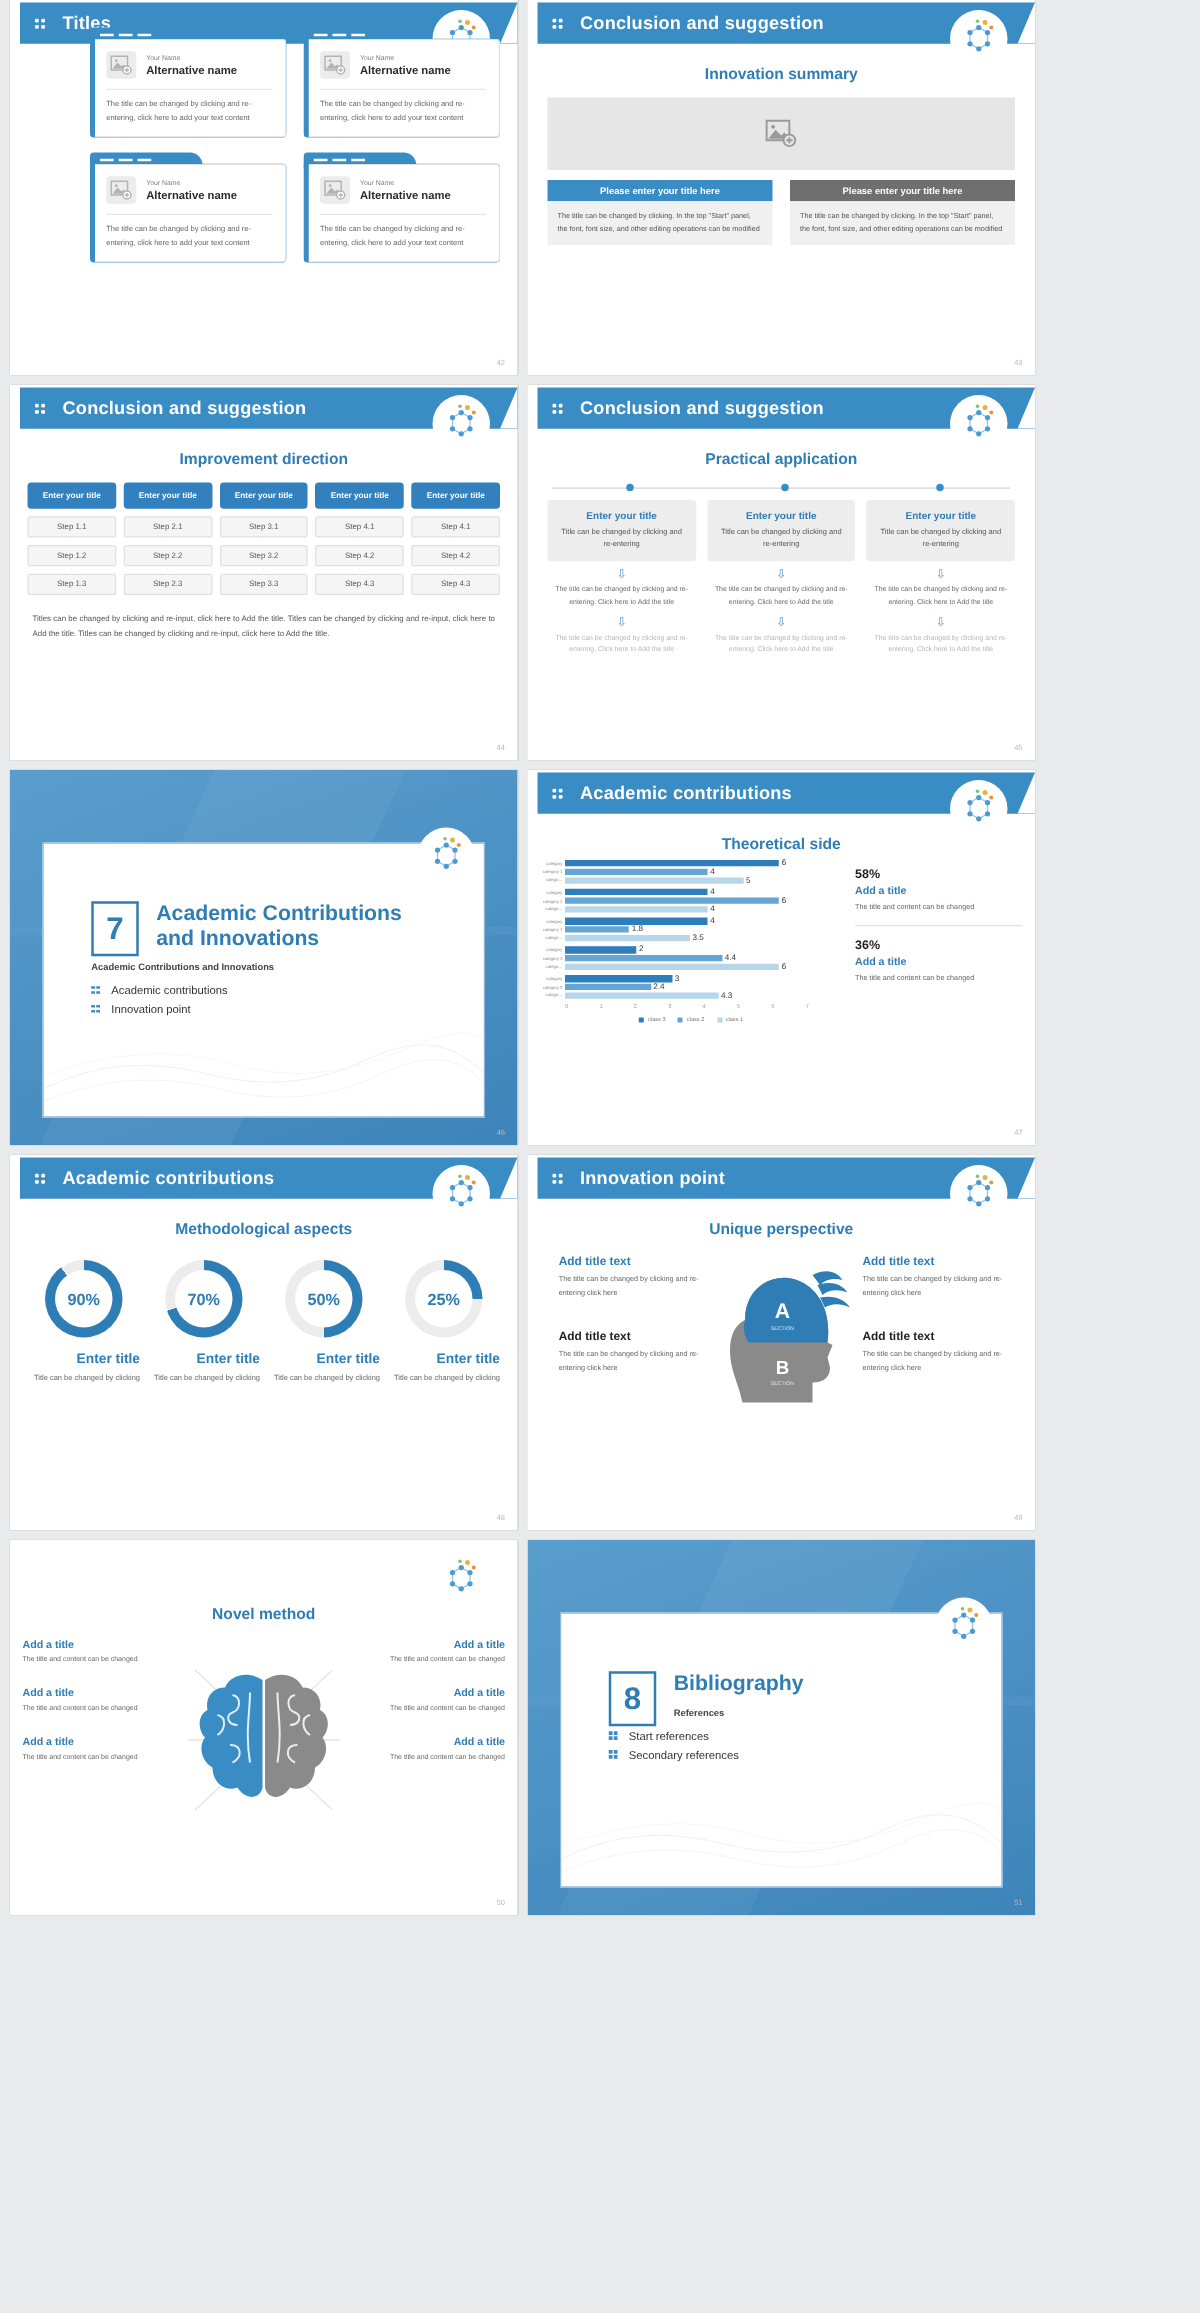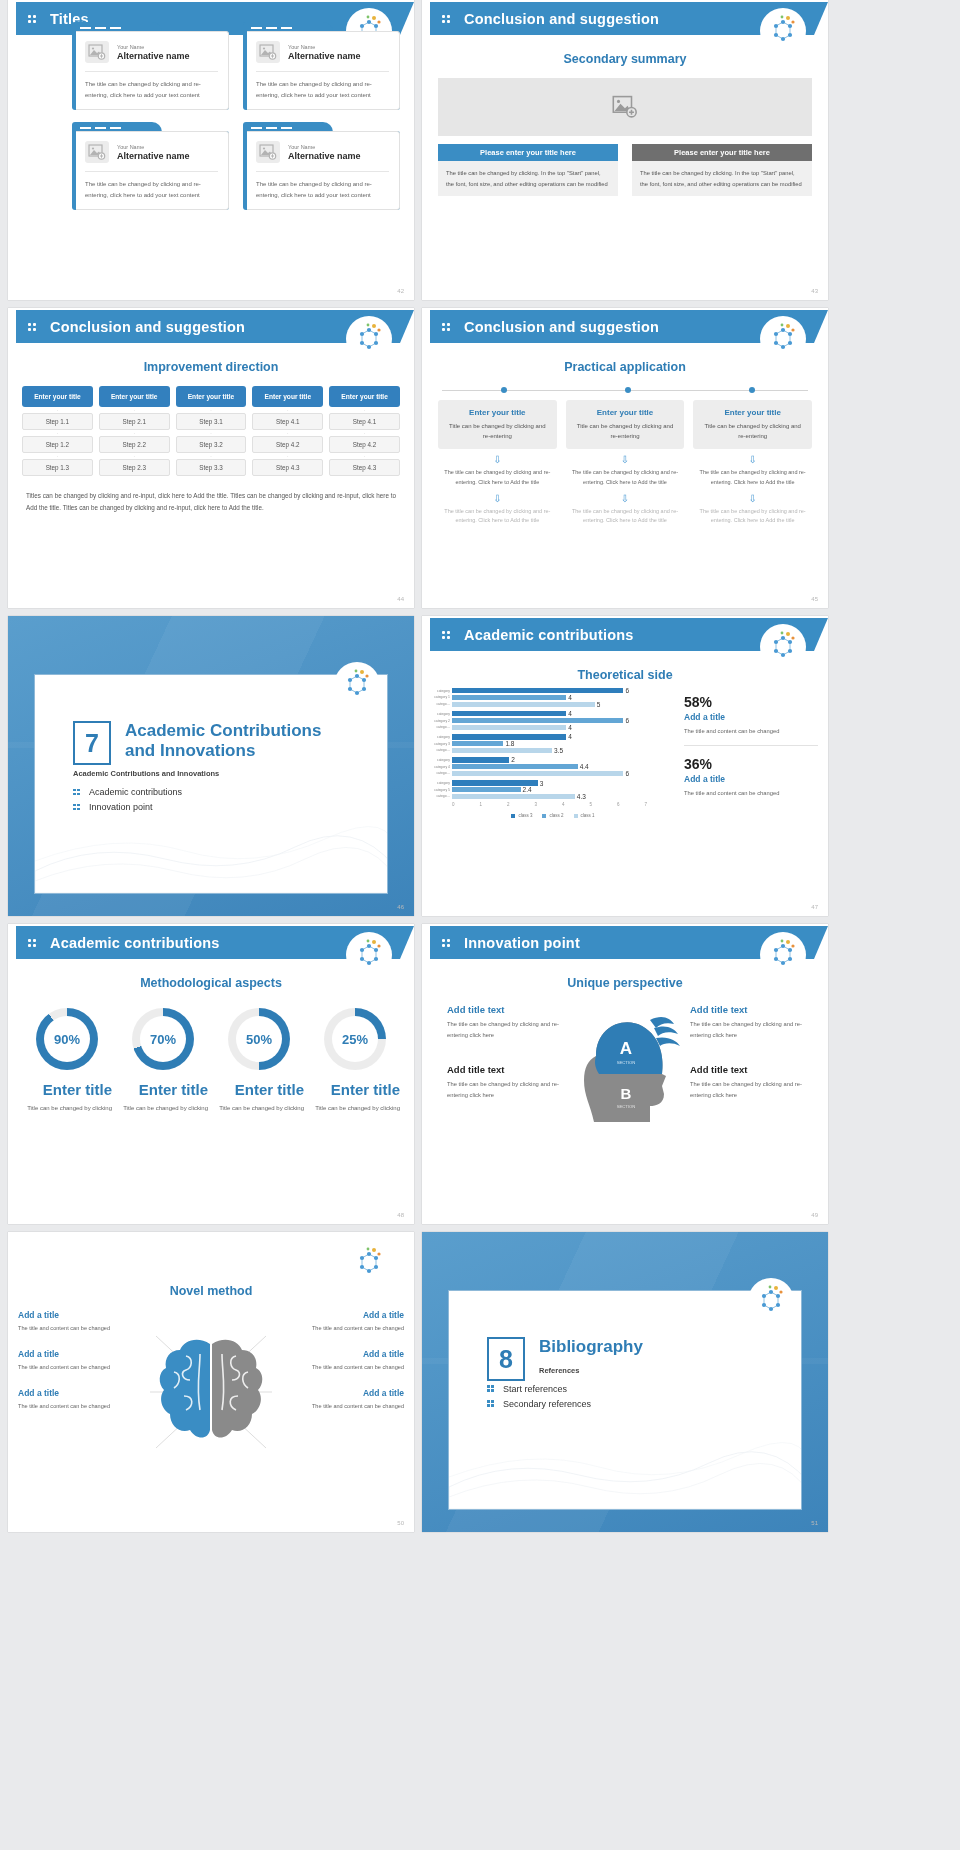--- a/index.html
+++ b/index.html
@@ -123,36 +123,36 @@
             overflow:hidden; white-space:nowrap; }
   .barline { flex:1; display:flex; align-items:center; gap:2px; }
   .bar { height:5.2px; }
   .bval { font-size:6.5px; color:#333; }
   .axis { display:flex; margin:3px 0 0 18px; }
   .axis span { flex:1; font-size:4.5px; color:#9a9a9a; text-align:left; }
   .legend { display:flex; justify-content:center; gap:10px; margin-top:6px; }
   .legend div { display:flex; align-items:center; gap:3px; font-size:4.5px; color:#777; }
   .legend i { width:4px; height:4px; display:inline-block; }
   .side { flex:1; padding-left:6px; padding-top:6px; }
-  .sbig { font-size:14px; font-weight:bold; color:#1f1f1f; }
+  .sbig { font-size:10px; font-weight:bold; color:#1f1f1f; }
   .stitle { color:#2f7db5; font-size:8.5px; font-weight:bold; margin-top:2px; }
   .sdesc { font-size:5.8px; color:#666; line-height:1.8; margin-top:4px; }
   .sline { height:1px; background:#e2e2e2; margin:9px 0 10px; }
 
   
   .donuts { display:grid; grid-template-columns:repeat(4,1fr); margin:18px 14px 0;
             gap:0 6px; }
   .dcell { text-align:right; }
   .ring { width:62px; height:62px; margin:0 auto; border-radius:50%;
           display:flex; align-items:center; justify-content:center; position:relative; }
   .ring::after{ content:""; position:absolute; width:46px; height:46px;
           background:#fff; border-radius:50%; }
   .ring span { position:relative; z-index:2; font-size:13px; font-weight:bold;
           color:#2f7db5; }
-  .dlabel { color:#2f7db5; font-size:15px; font-weight:bold; margin-top:11px; }
+  .dlabel { color:#2f7db5; font-size:11px; font-weight:bold; margin-top:11px; }
   .ddesc { font-size:6px; color:#666; line-height:1.8; margin-top:5px; }
 
   
   .headgrid { display:grid; grid-template-columns:1fr 118px 1fr; margin:14px 25px 0;
               gap:0 6px; align-items:start; }
   .hcell .t { color:#2f7db5; font-size:9.5px; font-weight:bold; }
   .hcell .t.dark { color:#1f1f1f; }
   .hcell .s { font-size:5.8px; color:#666; line-height:1.85; margin-top:4px; }
   .hcell.r { text-align:left; }
   .hcell.l { text-align:left; }
@@ -331,21 +331,21 @@
         <circle cx="24" cy="21" r="2.1" fill="#4a9ad4"></circle>
           <circle cx="17" cy="25" r="2.1" fill="#4a9ad4"></circle>
         <circle cx="10" cy="21" r="2.1" fill="#4a9ad4"></circle>
           <circle cx="10" cy="12" r="2.1" fill="#4a9ad4"></circle>
         <circle cx="22" cy="4" r="2" fill="#e8b33c"></circle>
           <circle cx="27" cy="8" r="1.6" fill="#e8913c"></circle>
         <circle cx="16" cy="3" r="1.4" fill="#7ec36a"></circle>
       </svg>
     </div>
 
-    <div class="sect">Secondary summary</div>
+    <div class="sect">Innovation summary</div>
     <div class="bigimg">
       <svg width="26" height="24" viewBox="0 0 20 18">
           <rect x="1" y="1" width="14" height="12" fill="none" stroke="#9a9a9a" stroke-width="1.2"></rect>
           <circle cx="5" cy="4.7" r="1.2" fill="#9a9a9a"></circle>
           <path d="M2 12 L6.5 6.5 L10 10 L12 8 L14 12 Z" fill="#9a9a9a"></path>
           <circle cx="15" cy="13" r="3.6" fill="#e6e6e6" stroke="#9a9a9a" stroke-width="1.2"></circle>
           <path d="M15 11.1v3.8M13.1 13h3.8" stroke="#9a9a9a" stroke-width="1.2"></path>
         </svg>
     </div>
     <div class="twocol">

